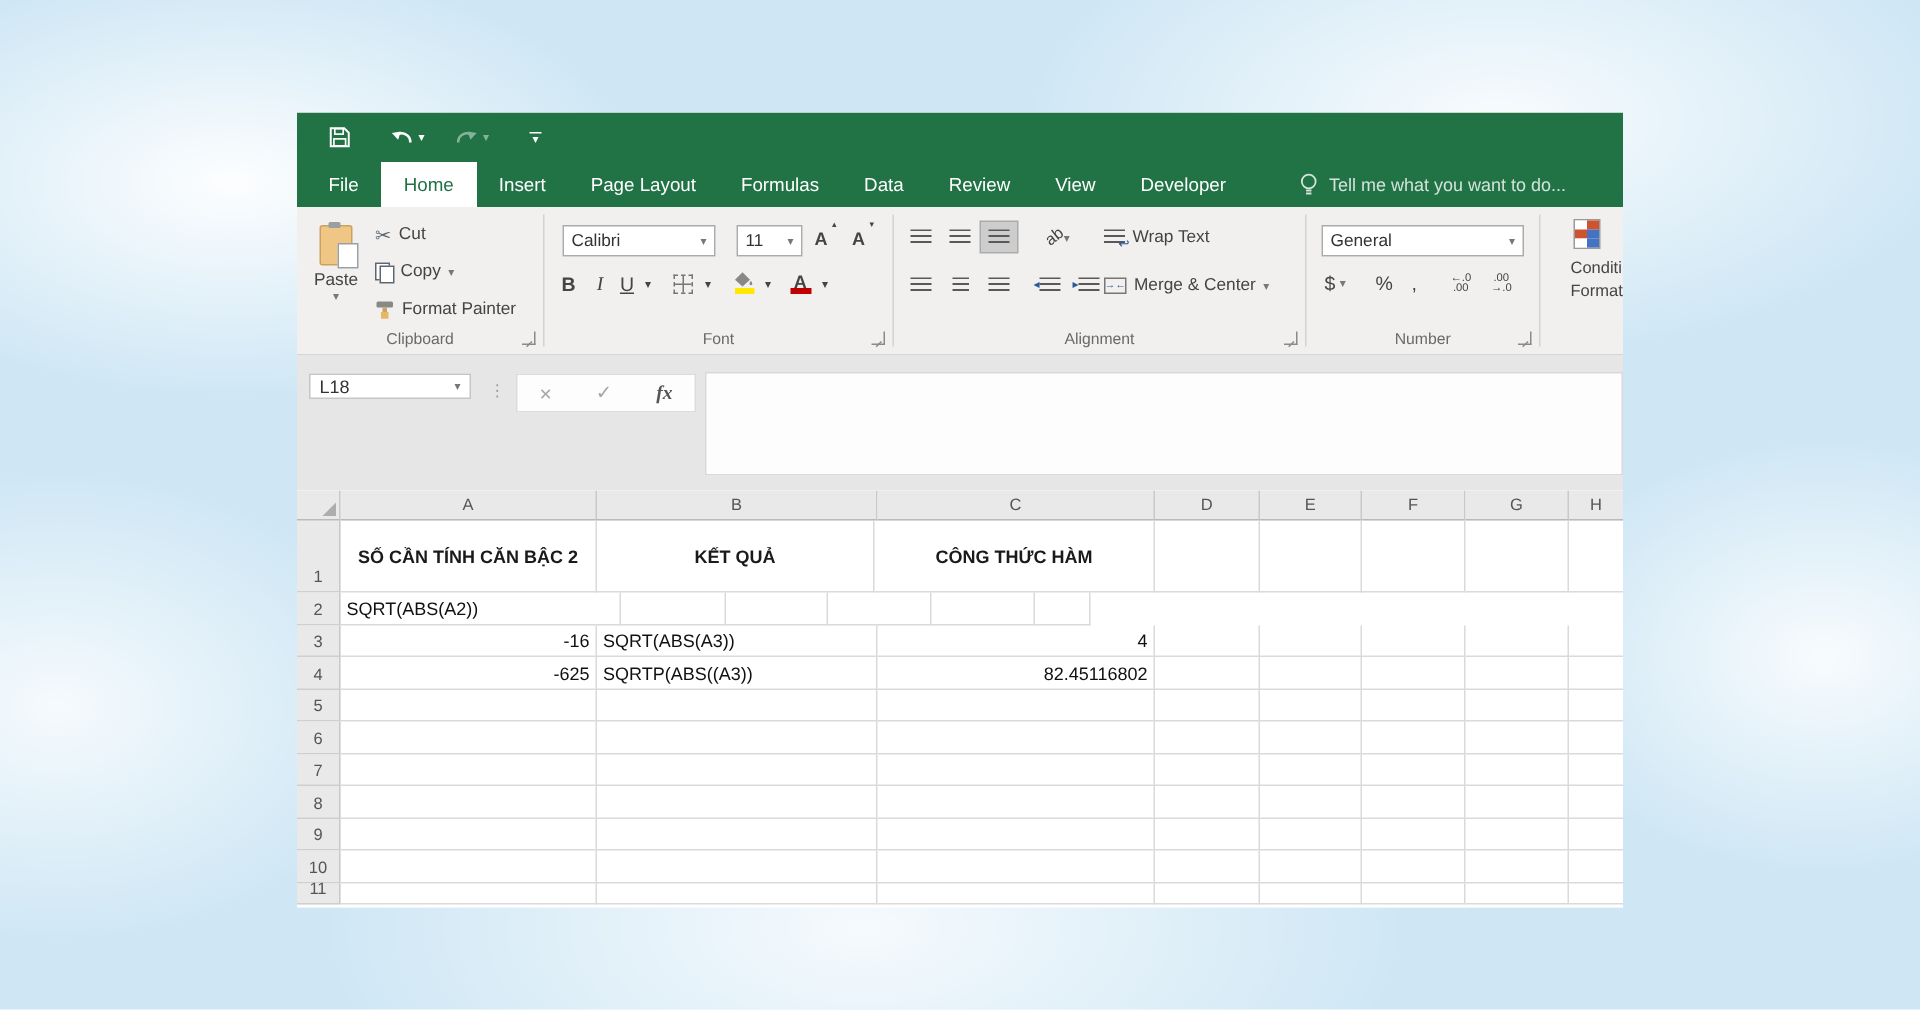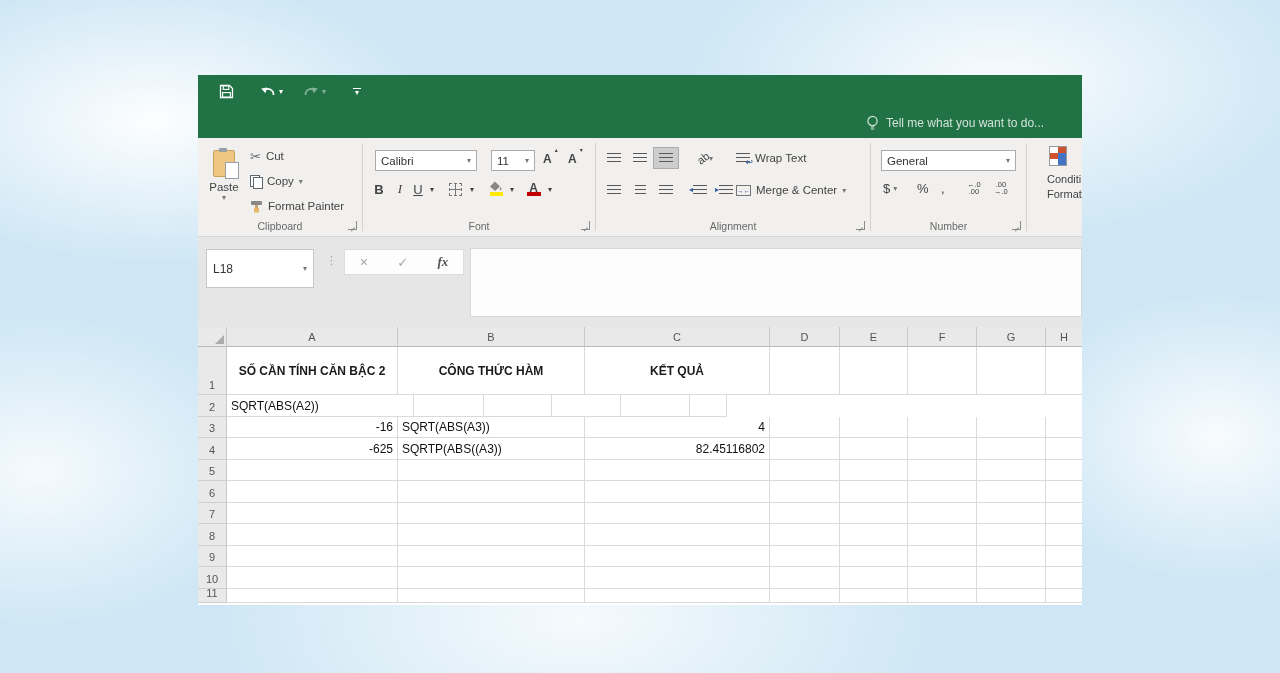--- a/index.html
+++ b/index.html
@@ -78,21 +78,21 @@
   .ico-wrap .wr{position:absolute;right:-3px;bottom:-3px;font-size:9px;color:#2b579a;line-height:9px;}
   
   .numbtn{position:absolute;top:40px;height:20px;display:flex;align-items:center;font-size:13px;color:#444;gap:3px;}
   .dec{font-size:7.5px;line-height:7.5px;color:#444;text-align:center;white-space:pre-line;}
   
   .cfgrid{position:absolute;left:22px;top:8px;width:16px;height:18px;display:grid;grid-template-columns:1fr 1fr;grid-auto-rows:6px;border:1px solid #999;}
   .cfgrid i{display:block;}
   .cftext{position:absolute;top:34px;left:20px;font-size:11px;color:#444;line-height:15px;white-space:nowrap;}
   
   .fxbar{height:93px;background:#e6e6e6;position:relative;}
-  .namebox{position:absolute;left:8px;top:12px;width:108px;height:39px;background:#fff;border:1px solid #c6c6c6;box-sizing:border-box;display:flex;align-items:center;font-size:12px;color:#333;padding:0 6px;}
+  .namebox{position:absolute;left:8px;top:12px;width:108px;height:17px;background:#fff;border:1px solid #c6c6c6;box-sizing:border-box;display:flex;align-items:center;font-size:12px;color:#333;padding:0 6px;}
   .namebox .caret{margin-left:auto;}
   .fxdots{position:absolute;left:128px;top:17px;color:#a0a0a0;font-size:11px;}
   .fxbtns{position:absolute;left:146px;top:12px;width:120px;height:26px;background:#fdfdfd;border:1px solid #dcdcdc;box-sizing:border-box;display:flex;align-items:center;justify-content:space-around;}
   .fxbtns .x{color:#a6a6a6;font-size:14px;}
   .fxbtns .ok{color:#a6a6a6;font-size:13px;}
   .fxbtns .fx{color:#555;font-size:13px;font-style:italic;font-family:"Liberation Serif",serif;font-weight:bold;}
   .fxinput{position:absolute;left:272px;top:11px;width:612px;height:69px;background:#fdfdfd;border:1px solid #d9d9d9;box-sizing:border-box;}
   
   .sheet{position:absolute;left:0;top:252px;width:884px;height:278px;background:#fff;overflow:hidden;}
   .hrow{display:flex;height:20px;}
@@ -136,20 +136,31 @@
       </svg>
       <span class="qat-caret">▾</span>
     </span>
     <span class="qat-btn qat-more">
       <i></i>
       <b>▾</b>
     </span>
   </div>
 
   <div class="tabrow">
+    <span id="tabs-container" style="display:flex">
+        <span class="tab">File</span>
+        <span class="tab selected">Home</span>
+        <span class="tab">Insert</span>
+        <span class="tab">Page Layout</span>
+        <span class="tab">Formulas</span>
+        <span class="tab">Data</span>
+        <span class="tab">Review</span>
+        <span class="tab">View</span>
+        <span class="tab">Developer</span>
+      </span>
     <span class="tellme">
       <svg width="13" height="17" viewBox="0 0 13 17">
         <circle cx="6.5" cy="6" r="4.6" fill="none" stroke="rgba(255,255,255,.8)" stroke-width="1.2"></circle>
         <path d="M4.7 12 h3.6 M4.7 14 h3.6" stroke="rgba(255,255,255,.8)" stroke-width="1.2"></path>
       </svg>
       <span>Tell me what you want to do...</span>
     </span>
   </div>
 
   <div class="ribbon">
@@ -339,22 +350,22 @@
           <div class="colhead" style="width: 185px;">C</div>
           <div class="colhead" style="width: 70px;">D</div>
           <div class="colhead" style="width: 68px;">E</div>
           <div class="colhead" style="width: 69px;">F</div>
           <div class="colhead" style="width: 69px;">G</div>
           <div class="colhead" style="width: 37px;">H</div>
         </div>
         <div class="grow-row" style="height: 48px;">
           <div class="rowhead">1</div>
           <div class="cell b a-center" style="width: 171px;">SỐ CẦN TÍNH CĂN BẬC 2</div>
+          <div class="cell b a-center" style="width: 185px;">KẾT QUẢ</div>
           <div class="cell b a-center" style="width: 187px;">CÔNG THỨC HÀM</div>
-          <div class="cell b a-center" style="width: 185px;">KẾT QUẢ</div>
           <div class="cell" style="width: 70px;"></div>
           <div class="cell" style="width: 68px;"></div>
           <div class="cell" style="width: 69px;"></div>
           <div class="cell" style="width: 69px;"></div>
           <div class="cell" style="width: 37px;"></div>
         </div>
         <div class="grow-row" style="height: 22px;">
           <div class="rowhead">2</div>
           <div class="cell a-left" style="width: 187px;">SQRT(ABS(A2))</div>
           <div class="cell" style="width: 70px;"></div>

